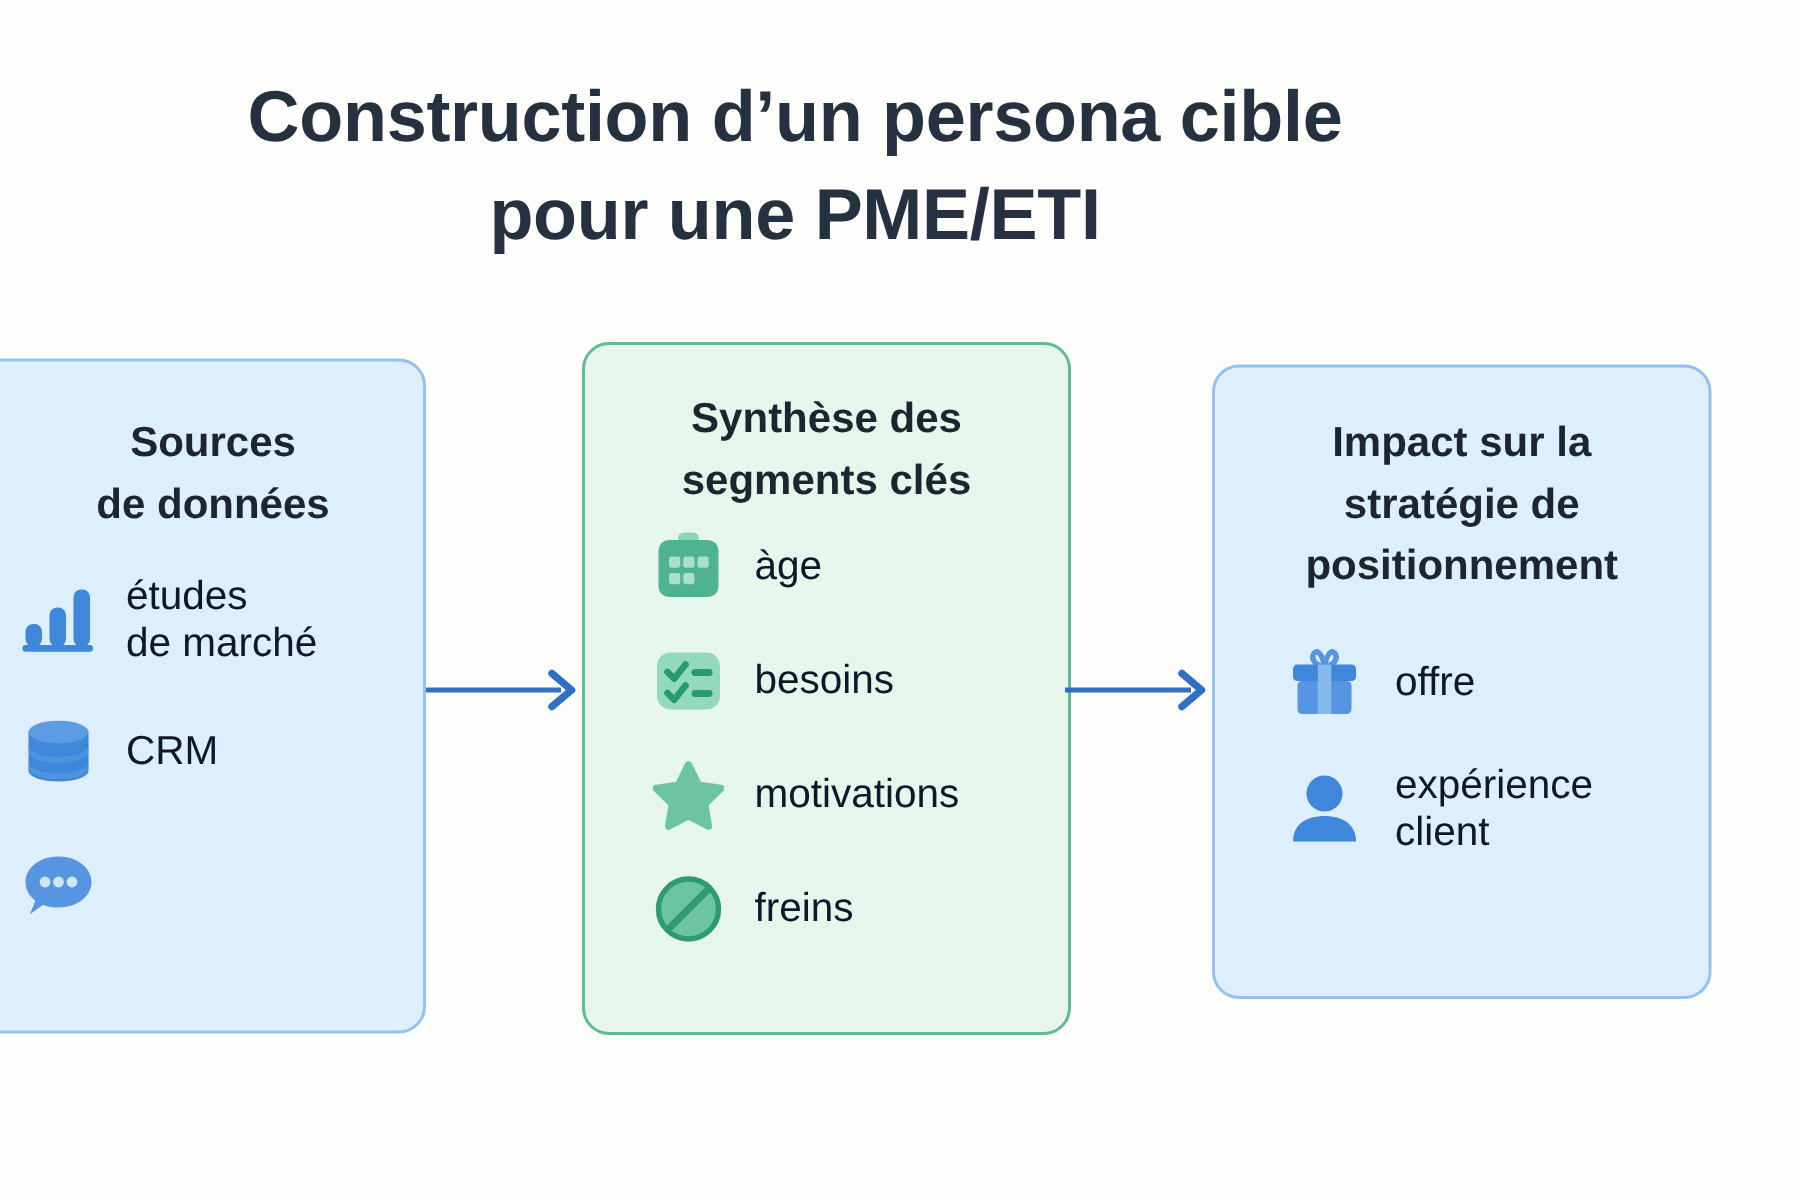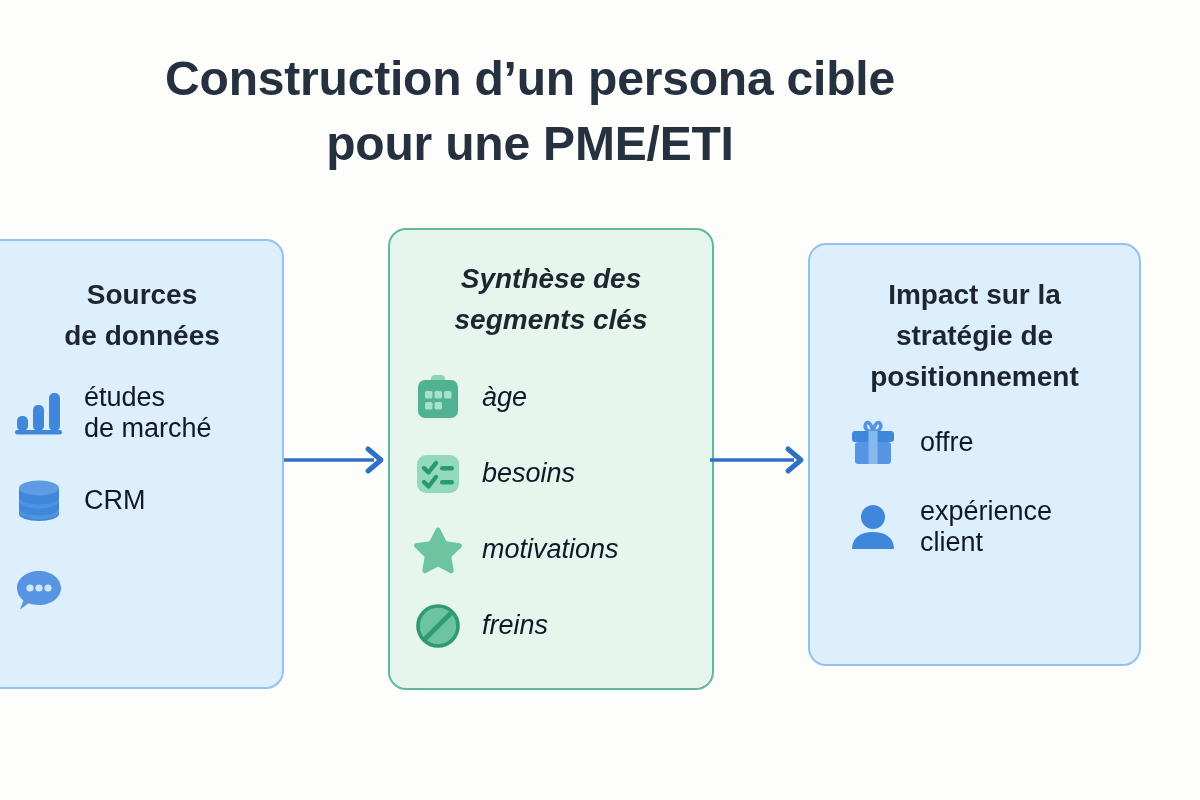--- a/index.html
+++ b/index.html
@@ -44,21 +44,20 @@
     border-width: 2.5px;
     border-style: solid;
   }
   .card.blue {
     background: #ddeefc;
     border-color: #93c2ee;
   }
   .card.green {
     background: #e6f6ec;
     border-color: #5fb99a;
-    font-style: italic;
   }
 
   #card-left   { left: -46px; top: 239px; width: 330px; height: 450px; }
   #card-middle { left: 388px; top: 228px; width: 326px; height: 462px; }
   #card-right  { left: 808px; top: 243px; width: 333px; height: 423px; }
 
   .card-title {
     position: absolute;
     left: 0;
     width: 100%;
@@ -74,22 +73,22 @@
   #card-right  .card-title { top: 30px; }
 
   
   .items {
     position: absolute;
     left: 0;
     width: 100%;
     box-sizing: border-box;
   }
   #card-left   .items { top: 128px; padding-left: 56px; }
-  #card-middle .items { top: 130px; padding-left: 24px; }
-  #card-right  .items { top: 156px; padding-left: 36px; }
+  #card-middle .items { top: 110px; padding-left: 45px; }
+  #card-right  .items { top: 168px; padding-left: 46px; }
 
   .item {
     display: flex;
     align-items: center;
     box-sizing: border-box;
   }
   #card-left   .item { height: 88px; }
   #card-middle .item { height: 76px; }
   #card-right  .item { height: 84px; }
 

